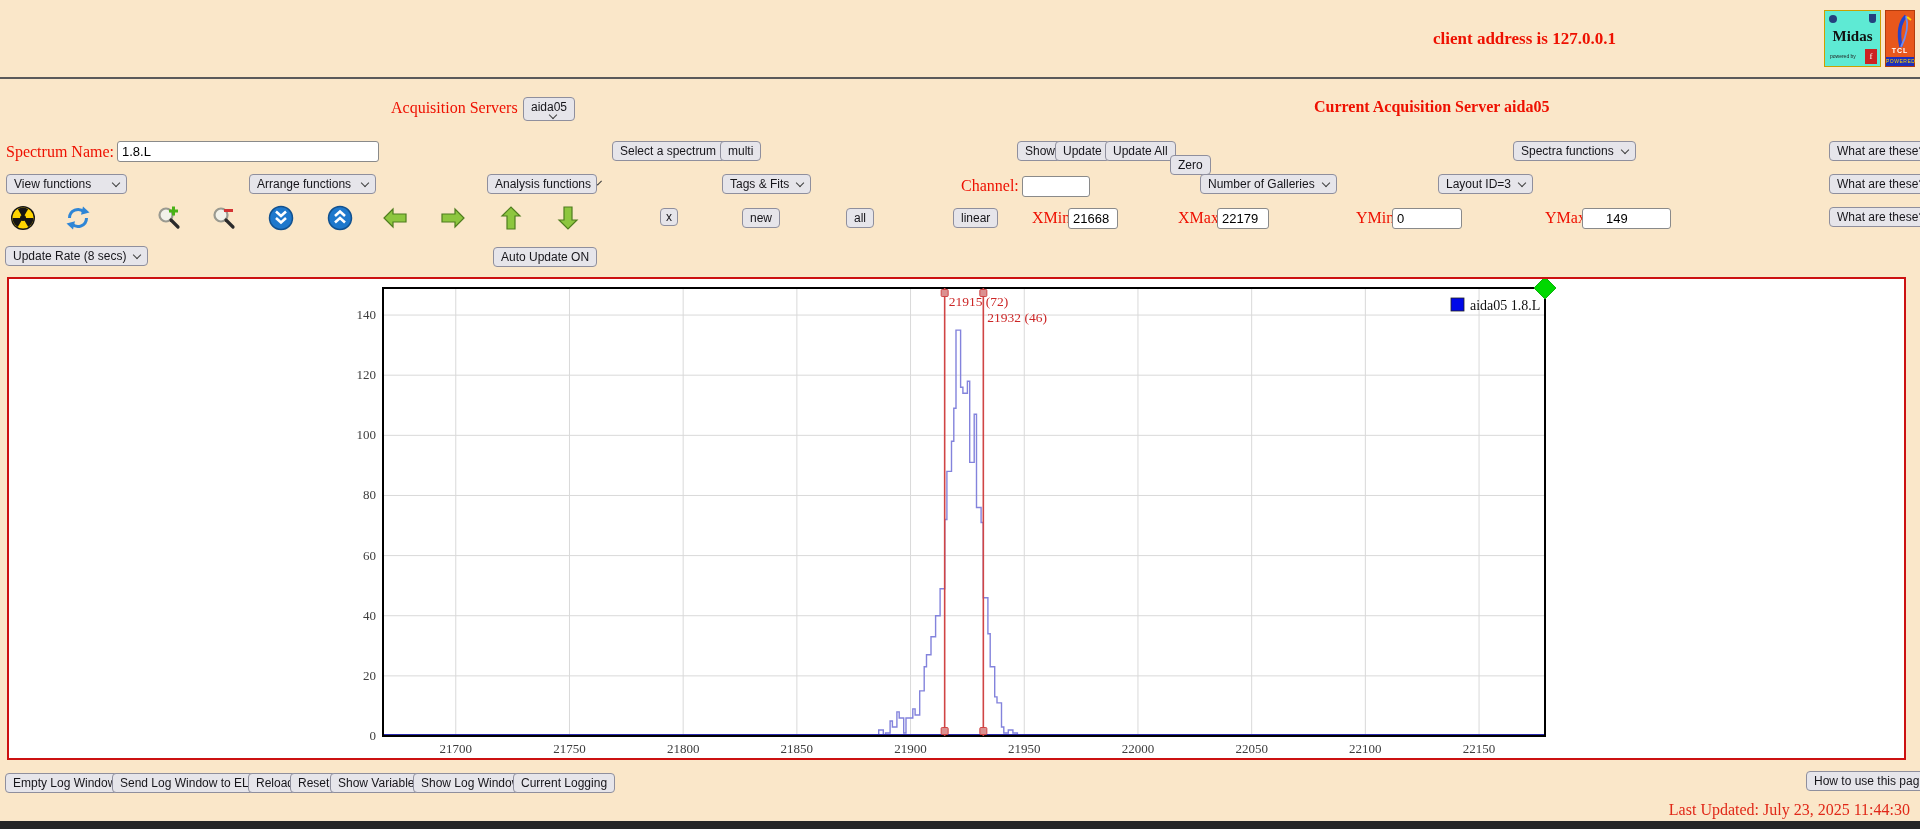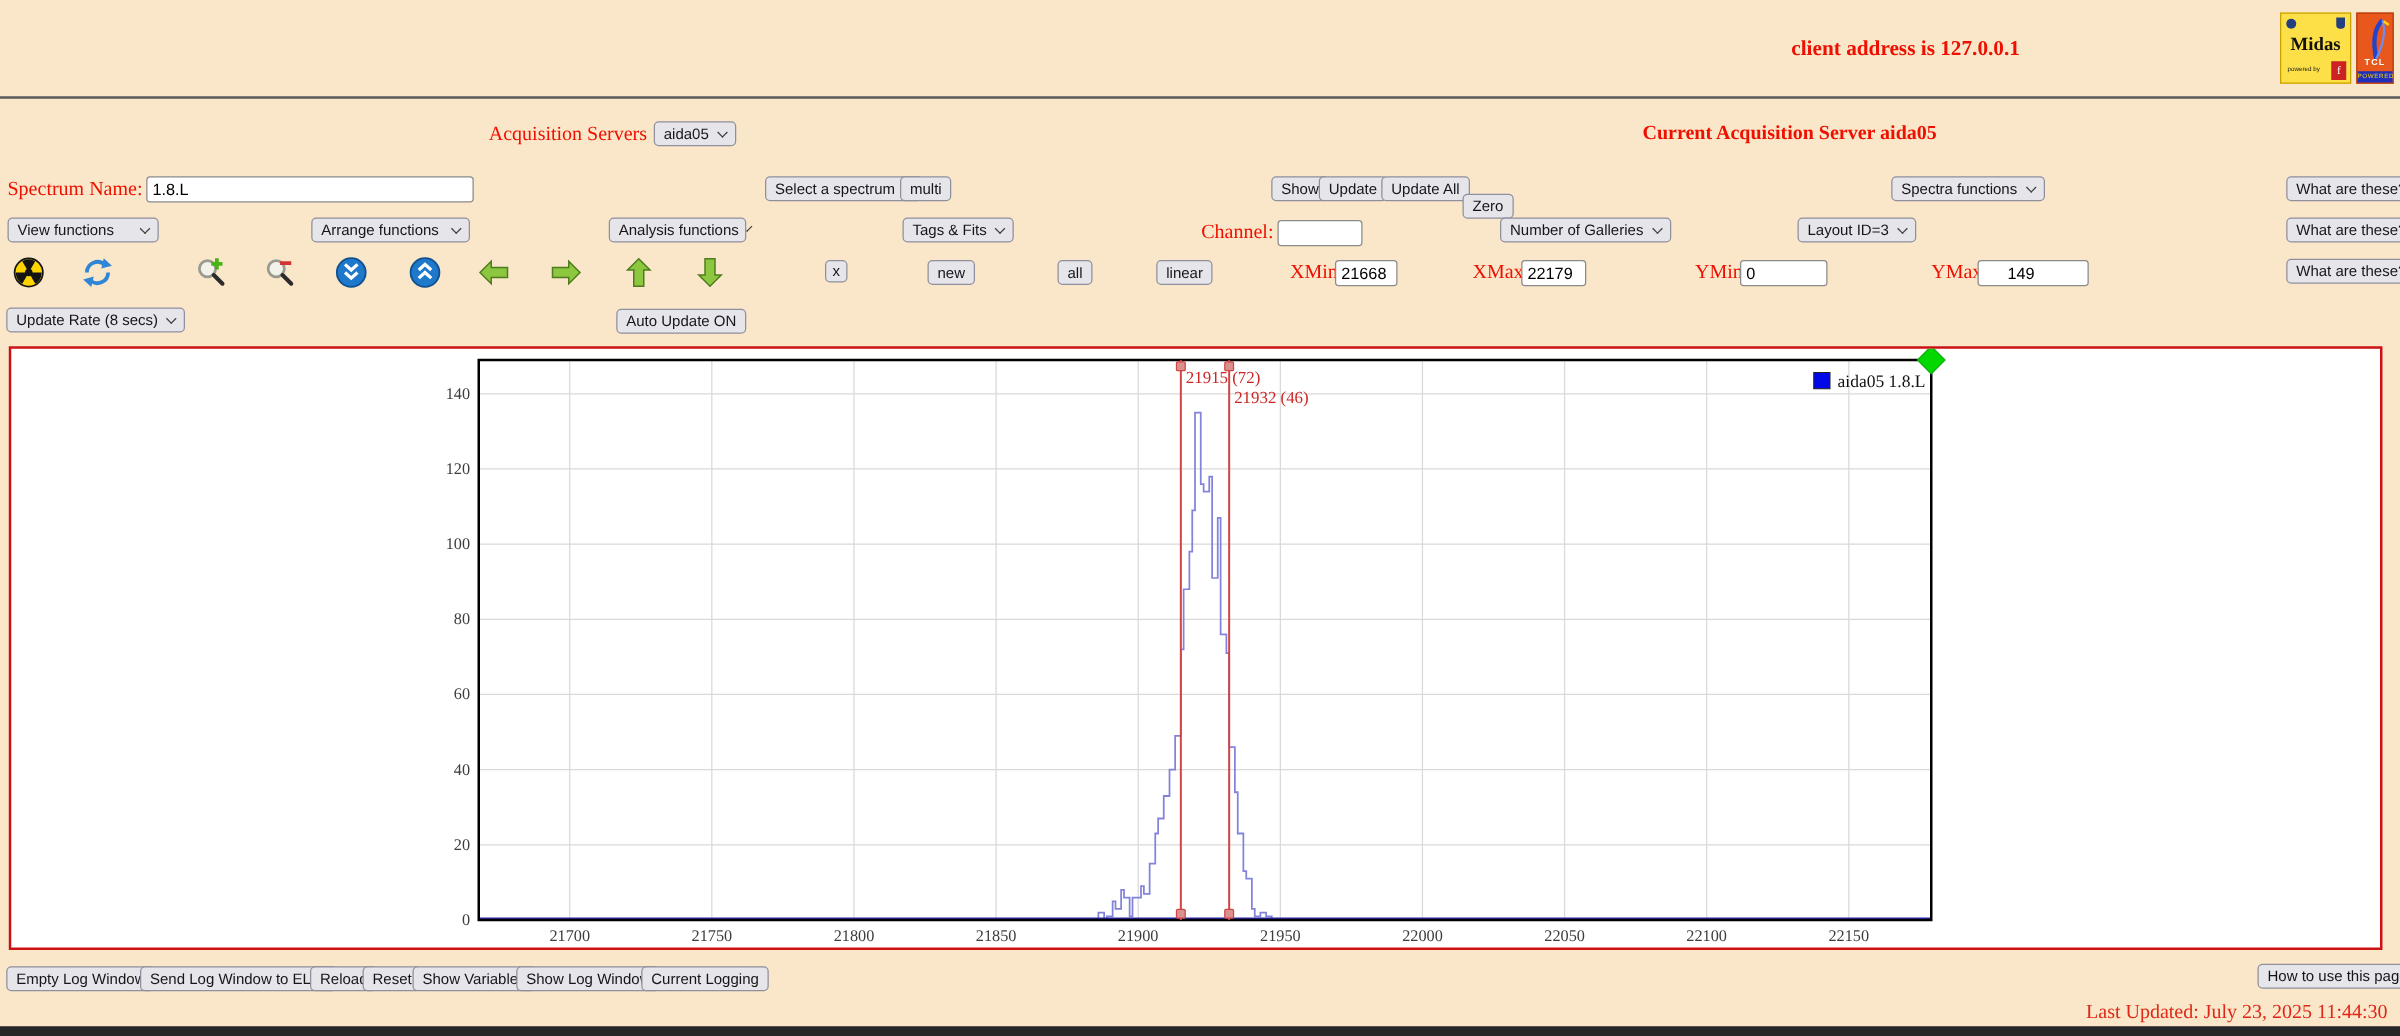--- a/index.html
+++ b/index.html
@@ -13,21 +13,21 @@
        padding:2px 7px;font-size:12px;color:#16151a;line-height:1.2;white-space:nowrap;cursor:default;}
   .sel .chev{display:inline-block;width:5px;height:5px;border-right:1.5px solid #3f3f3f;border-bottom:1.5px solid #3f3f3f;
        transform:rotate(45deg);margin-left:8px;margin-top:-2px;}
   .inp{background:#fff;border:1px solid #8a8a8a;border-radius:3px;font-family:"Liberation Sans",sans-serif;
        font-size:13px;padding:1px 4px;height:17px;}
   .icon{display:inline-block;cursor:pointer;}
   #chartbox{position:absolute;left:7px;top:277px;width:1895px;height:479px;background:#fff;border:2px solid #c11;}
   .tick{font:13px "Liberation Serif",serif;fill:#3d3d3d;}
   .leg{font:14px "Liberation Serif",serif;fill:#111;}
   .mlabel{font:13.5px "Liberation Serif",serif;fill:#cc2626;}
-  .midas{position:absolute;left:1824px;top:10px;width:57px;height:57px;background:#fde047;border:1px solid #caa000;box-sizing:border-box;}
+  .midas{position:absolute;left:1824px;top:10px;width:57px;height:57px;background:#5eead4;border:1px solid #caa000;box-sizing:border-box;}
   .midas .mword{position:absolute;left:0;top:17px;width:100%;text-align:center;font-family:"Liberation Serif",serif;font-weight:bold;font-size:15px;color:#111;}
   .midas .dot{position:absolute;left:4px;top:4px;width:8px;height:8px;border-radius:50%;background:#24407e;}
   .midas .shield{position:absolute;right:4px;top:3px;width:7px;height:9px;background:#24407e;border-radius:0 0 3px 3px;}
   .midas .pby{position:absolute;left:5px;top:42px;font-size:5px;color:#222;}
   .midas .fbox{position:absolute;right:3px;bottom:2px;width:12px;height:15px;background:#cc2222;color:#fff;
         font-size:9px;font-family:"Liberation Serif",serif;text-align:center;line-height:15px;}
   .tcl{position:absolute;left:1885px;top:10px;width:30px;height:57px;background:#e8571c;border:1px solid #b23c0d;box-sizing:border-box;}
   .tcl .tclword{position:absolute;left:0;bottom:12px;width:100%;text-align:center;color:#fff;font-weight:bold;font-size:7px;letter-spacing:1px;}
   .tcl .strip{position:absolute;left:0;bottom:0;width:100%;height:9px;background:#1d2fbb;color:#ffd400;
         font-size:5px;text-align:center;line-height:9px;letter-spacing:0.5px;}
@@ -53,21 +53,21 @@
       <path d="M19 3 C22 13 19 24 14 34" stroke="#6e8cf2" stroke-width="1.8" fill="none"></path>
       <path d="M20 4 l4 3" stroke="#ffd400" stroke-width="2" fill="none"></path>
     </svg>
     <span class="tclword">TCL</span>
     <span class="strip">POWERED</span>
   </div>
 
   <div class="hr" style="top:77px;"></div>
 
   <div class="abs rser" style="left:391px;top:99px;font-size:16px;">Acquisition Servers</div>
-  <span class="btn sel abs" style="left:523px;top:97px;">
+  <span class="btn sel abs" style="left:523px;top:97px;flex-direction:column;">
     <span>aida05</span>
       <span class="chev"></span>
   </span>
   <div class="abs rser bold" style="left:1314px;top:98px;font-size:16px;">Current Acquisition Server aida05</div>
 
   <div class="abs rser" style="left:6px;top:143px;font-size:16px;">Spectrum Name:</div>
   <input class="inp abs" style="left: 117px; top: 141px; width: 252px;" value="1.8.L">
   <span class="btn sel abs" style="left:612px;top:141px;">
     <span>Select a spectrum</span>
       <span class="chev"></span>
@@ -174,21 +174,21 @@
       </svg>
   </span>
   <span class="icon abs" style="left:555px;top:205px;">
     <svg width="26" height="26" viewBox="0 0 26 26">
         <polygon points="9,2 9,15 4,15 13,24 22,15 17,15 17,2" fill="#8dc63f" stroke="#4e7d1e" stroke-width="1.2"></polygon>
       </svg>
   </span>
   <span class="btn abs" style="left:660px;top:208px;padding:1px 5px;">x</span>
   <span class="btn abs" style="left:742px;top:208px;">new</span>
   <span class="btn abs" style="left:846px;top:208px;">all</span>
-  <span class="btn abs" style="left:925px;top:208px;">linear</span>
+  <span class="btn abs" style="left:953px;top:208px;">linear</span>
   <div class="abs rser" style="left:1032px;top:209px;font-size:16px;">XMin</div>
   <input class="inp abs" style="left: 1068px; top: 208px; width: 40px;" value="21668">
   <div class="abs rser" style="left:1178px;top:209px;font-size:16px;">XMax</div>
   <input class="inp abs" style="left: 1217px; top: 208px; width: 42px;" value="22179">
   <div class="abs rser" style="left:1356px;top:209px;font-size:16px;">YMin</div>
   <input class="inp abs" style="left: 1392px; top: 208px; width: 60px;" value="0">
   <div class="abs rser" style="left:1545px;top:209px;font-size:16px;">YMax</div>
   <input class="inp abs" style="left: 1582px; top: 208px; width: 60px; padding-left: 23px;" value="149">
   <span class="btn abs" style="left:1829px;top:207px;">What are these?</span>
 

